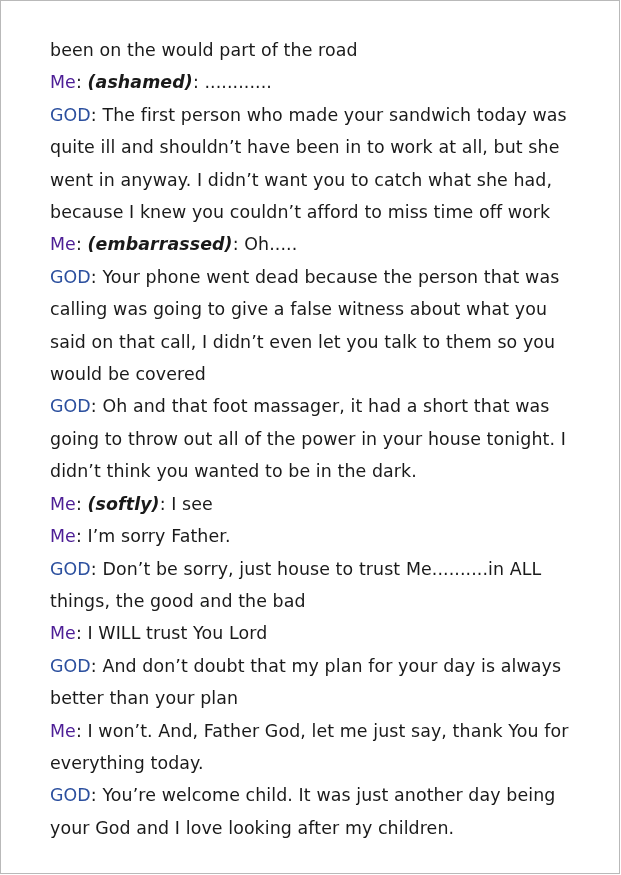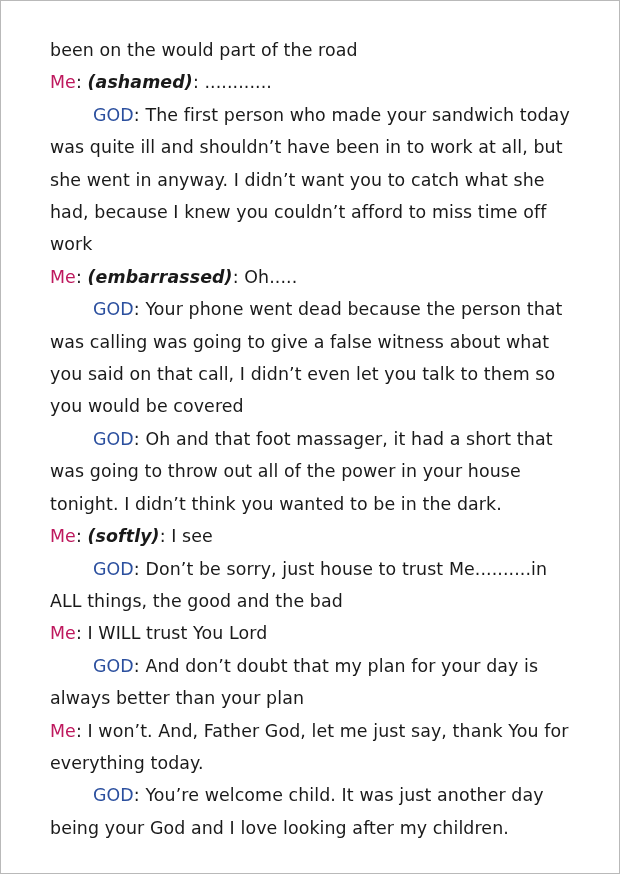--- a/index.html
+++ b/index.html
@@ -40,25 +40,24 @@
     font-size: 17.4px;
     line-height: 32.4px;
     color: #1a1a1a;
     white-space: normal;
     letter-spacing: 0.1px;
   }
   .para {
     margin: 0;
   }
   .speaker-me {
-    color: #be185d;
+    color: #4c1d95;
   }
   .speaker-god {
     color: #2b4f9e;
-    margin-left: 43px;
   }
   .stage {
     font-weight: bold;
     font-style: italic;
     color: #1a1a1a;
   }
   .txt {
     color: #1a1a1a;
   }
 </style>
@@ -67,19 +66,20 @@
 
 <div id="page">
   <div id="content">
       <p class="line para"><span class="txt">been on the would part of the road</span></p>
       <p class="line para"><span class="speaker-me">Me</span><span class="txt">: </span><span class="stage">(ashamed)</span><span class="txt">: ............</span></p>
       <p class="line para"><span class="speaker-god">GOD</span><span class="txt">: The first person who made your sandwich today was quite ill and shouldn’t have been in to work at all, but she went in anyway. I didn’t want you to catch what she had, because I knew you couldn’t afford to miss time off work</span></p>
       <p class="line para"><span class="speaker-me">Me</span><span class="txt">: </span><span class="stage">(embarrassed)</span><span class="txt">: Oh.....</span></p>
       <p class="line para"><span class="speaker-god">GOD</span><span class="txt">: Your phone went dead because the person that was calling was going to give a false witness about what you said on that call, I didn’t even let you talk to them so you would be covered</span></p>
       <p class="line para"><span class="speaker-god">GOD</span><span class="txt">: Oh and that foot massager, it had a short that was going to throw out all of the power in your house tonight. I didn’t think you wanted to be in the dark.</span></p>
       <p class="line para"><span class="speaker-me">Me</span><span class="txt">: </span><span class="stage">(softly)</span><span class="txt">: I see</span></p>
+      <p class="line para"><span class="speaker-me">Me</span><span class="txt">: I’m sorry Father.</span></p>
       <p class="line para"><span class="speaker-god">GOD</span><span class="txt">: Don’t be sorry, just house to trust Me..........in ALL things, the good and the bad</span></p>
       <p class="line para"><span class="speaker-me">Me</span><span class="txt">: I WILL trust You Lord</span></p>
       <p class="line para"><span class="speaker-god">GOD</span><span class="txt">: And don’t doubt that my plan for your day is always better than your plan</span></p>
       <p class="line para"><span class="speaker-me">Me</span><span class="txt">: I won’t. And, Father God, let me just say, thank You for everything today.</span></p>
       <p class="line para"><span class="speaker-god">GOD</span><span class="txt">: You’re welcome child. It was just another day being your God and I love looking after my children.</span></p>
     </div>
 </div>
 
 </body></html>

